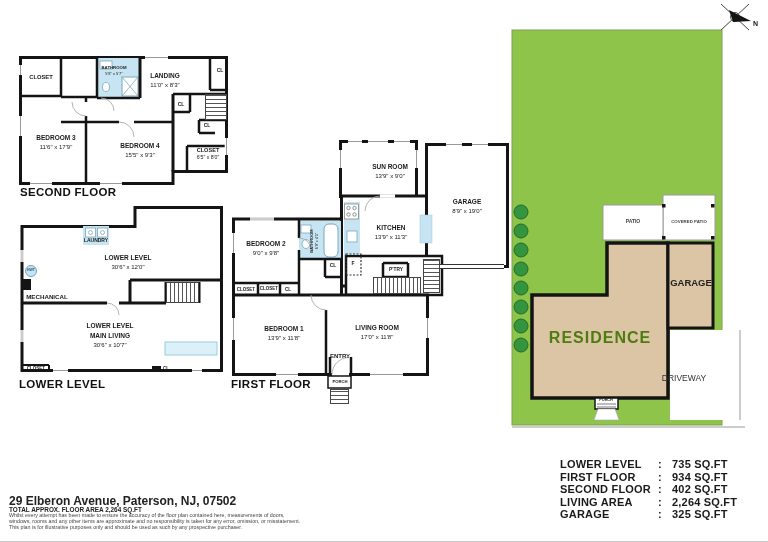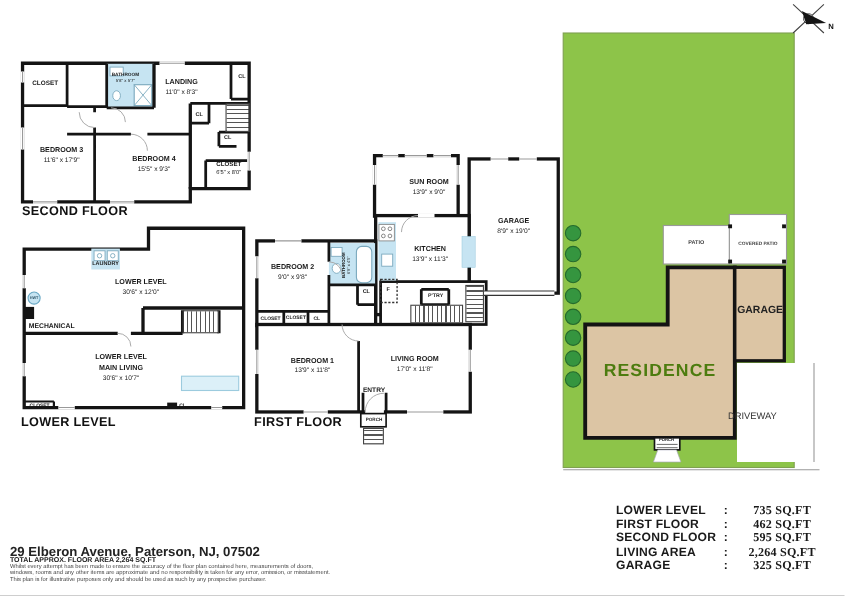--- a/index.html
+++ b/index.html
@@ -10,21 +10,21 @@
        font-weight:700;color:#1a1a1a;line-height:1.5;}
   .lab .d{font-weight:400;font-size:0.93em;}
   .lab.vert{transform:translate(-50%,-50%) rotate(-90deg);}
   .ptitle{position:absolute;font-size:11.5px;font-weight:600;color:#111;letter-spacing:.3px;}
   .stairs{position:absolute;border:1px solid #444;box-sizing:border-box;
           background:repeating-linear-gradient(90deg,#fff 0,#fff 3px,#555 3px,#555 4px);}
   .stairs.h{background:repeating-linear-gradient(0deg,#fff 0,#fff 3px,#555 3px,#555 4px);}
   .sqft{position:absolute;left:560px;top:458px;width:190px;font-size:11px;font-weight:700;
         color:#1a1a1a;letter-spacing:.2px;}
   .sqft .row{display:grid;grid-template-columns:1fr 14px 78px;height:12.6px;line-height:12.6px;}
-  .sqft .v{text-align:center;font-family:Liberation Serif, serif;}
+  .sqft .v{text-align:left;}
   .addr{position:absolute;left:9px;top:494px;font-size:12px;font-weight:700;color:#222;}
   .approx{position:absolute;left:9px;top:506px;font-size:6.4px;font-weight:700;color:#222;}
   .disc{position:absolute;left:9px;font-size:5.3px;color:#444;white-space:nowrap;}
   .listing{position:absolute;left:2px;top:516px;font-size:23px;color:#222;letter-spacing:.5px;z-index:6;}
   .edge{position:absolute;left:0;bottom:0;width:100%;height:1px;background:#c9c9c9;}
 </style>
 </head>
 <body>
 
 <div class="page">
@@ -269,26 +269,26 @@
 
   <div class="sqft">
     <div class="row">
       <span>LOWER LEVEL</span>
       <span>:</span>
       <span class="v">735 SQ.FT</span>
       </div>
     <div class="row">
       <span>FIRST FLOOR</span>
       <span>:</span>
-      <span class="v">462 SQ.FT</span>
+      <span class="v">934 SQ.FT</span>
       </div>
     <div class="row">
       <span>SECOND FLOOR</span>
       <span>:</span>
-      <span class="v">595 SQ.FT</span>
+      <span class="v">402 SQ.FT</span>
       </div>
     <div class="row">
       <span>LIVING AREA</span>
       <span>:</span>
       <span class="v">2,264 SQ.FT</span>
       </div>
     <div class="row">
       <span>GARAGE</span>
       <span>:</span>
       <span class="v">325 SQ.FT</span>

